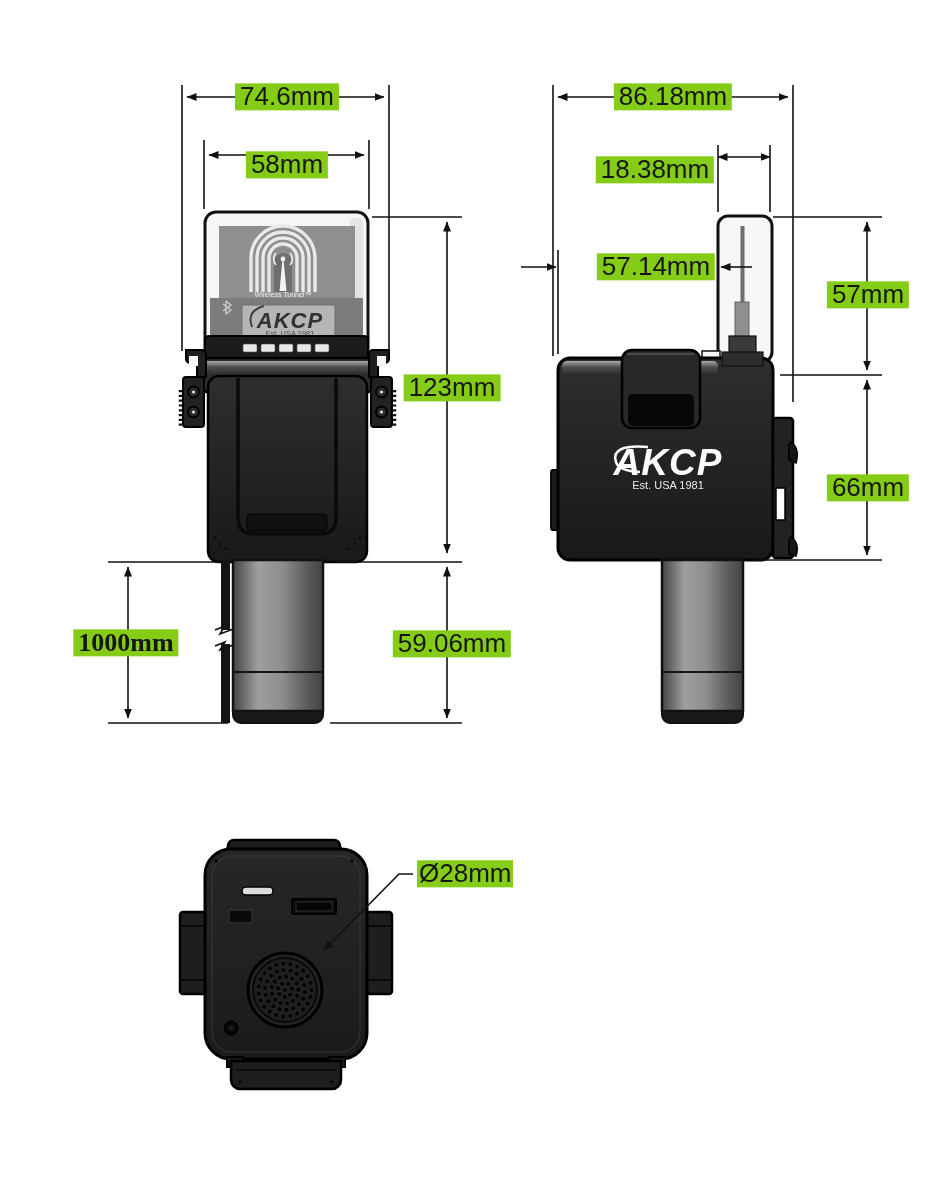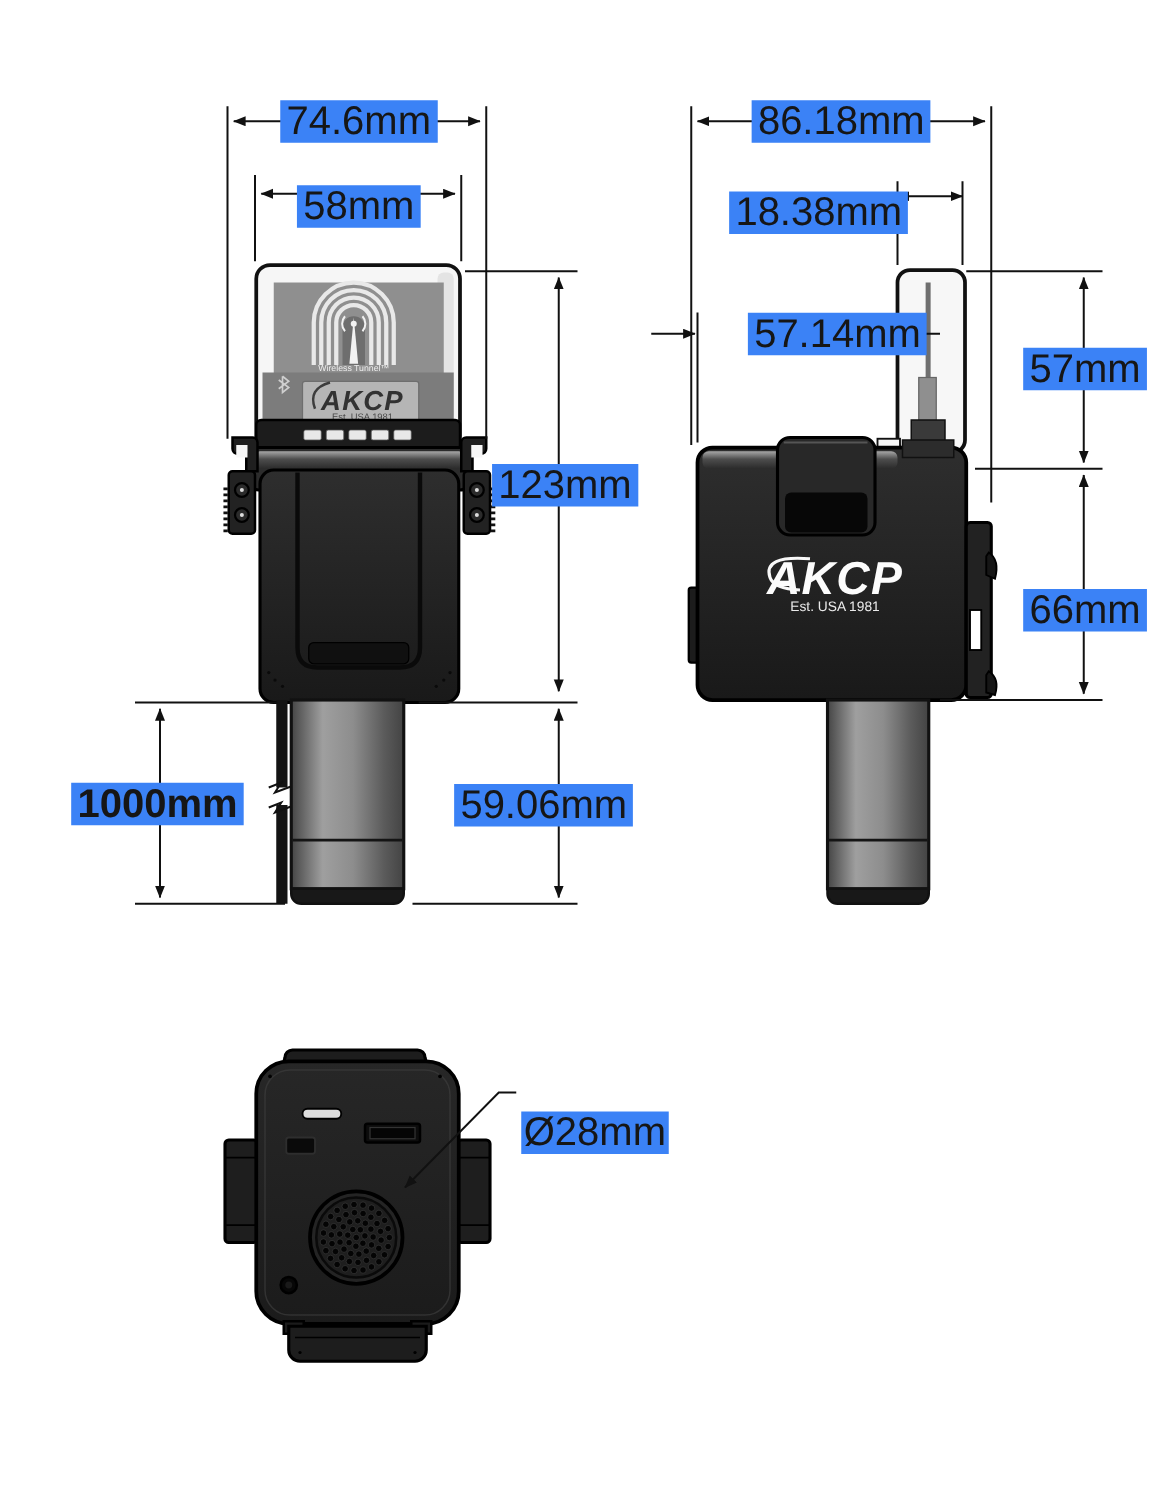--- a/index.html
+++ b/index.html
@@ -1,21 +1,21 @@
 <!DOCTYPE html>
 <html><head>
 <meta charset="utf-8">
 <style>
   html,body{margin:0;padding:0;background:#fff;}
   .canvas{position:relative;width:941px;height:1200px;background:#fff;overflow:hidden;
           font-family:"Liberation Sans", sans-serif;}
   .canvas svg{position:absolute;left:0;top:0;}
-  .dim-label{position:absolute;transform:translate(-50%,-50%);background:#3b82f6;
-             padding:0 5px;font-size:32px;color:#161616;white-space:nowrap;line-height:1.05;}
-  .dim-label.bold{font-weight:bold;}
+  .dim-label{position:absolute;transform:translate(-50%,-50%);background:#84cc16;
+             padding:0 5px;font-size:26px;color:#161616;white-space:nowrap;line-height:1.05;}
+  .dim-label.bold{font-weight:bold;font-family:Liberation Serif, serif;}
   .dim-label.leader-label{transform:translate(0,-50%);padding:0 2px;}
 </style>
 </head>
 <body>
 
 <div class="canvas">
 <svg width="941" height="1200" viewBox="0 0 941 1200">
   <defs>
     <marker id="arr" markerWidth="11" markerHeight="9" refX="9.5" refY="4" orient="auto-start-reverse" markerUnits="userSpaceOnUse">
       <path d="M0,0 L10,4 L0,8 Z" fill="#111"></path>
@@ -317,20 +317,20 @@
   </g>
   <g>
     <polyline points="413,874 399,874 324,950" fill="none" stroke="#111" stroke-width="1.6" marker-end="url(#arr)"></polyline>
   </g>
 </svg>
 
 <div class="dim-label" style="left:287px;top:97px">74.6mm</div>
 <div class="dim-label" style="left:287px;top:165px">58mm</div>
 <div class="dim-label" style="left:452px;top:388px">123mm</div>
 <div class="dim-label bold" style="left:126px;top:643px">1000mm</div>
-<div class="dim-label" style="left:435px;top:644px">59.06mm</div>
+<div class="dim-label" style="left:452px;top:644px">59.06mm</div>
 <div class="dim-label" style="left:673px;top:97px">86.18mm</div>
 <div class="dim-label" style="left:655px;top:170px">18.38mm</div>
-<div class="dim-label" style="left:670px;top:267px">57.14mm</div>
+<div class="dim-label" style="left:656px;top:267px">57.14mm</div>
 <div class="dim-label" style="left:868px;top:295px">57mm</div>
 <div class="dim-label" style="left:868px;top:488px">66mm</div>
-<div class="dim-label leader-label" style="left:417px;top:906px">Ø28mm</div>
+<div class="dim-label leader-label" style="left:417px;top:874px">Ø28mm</div>
 </div>
 
 </body></html>

